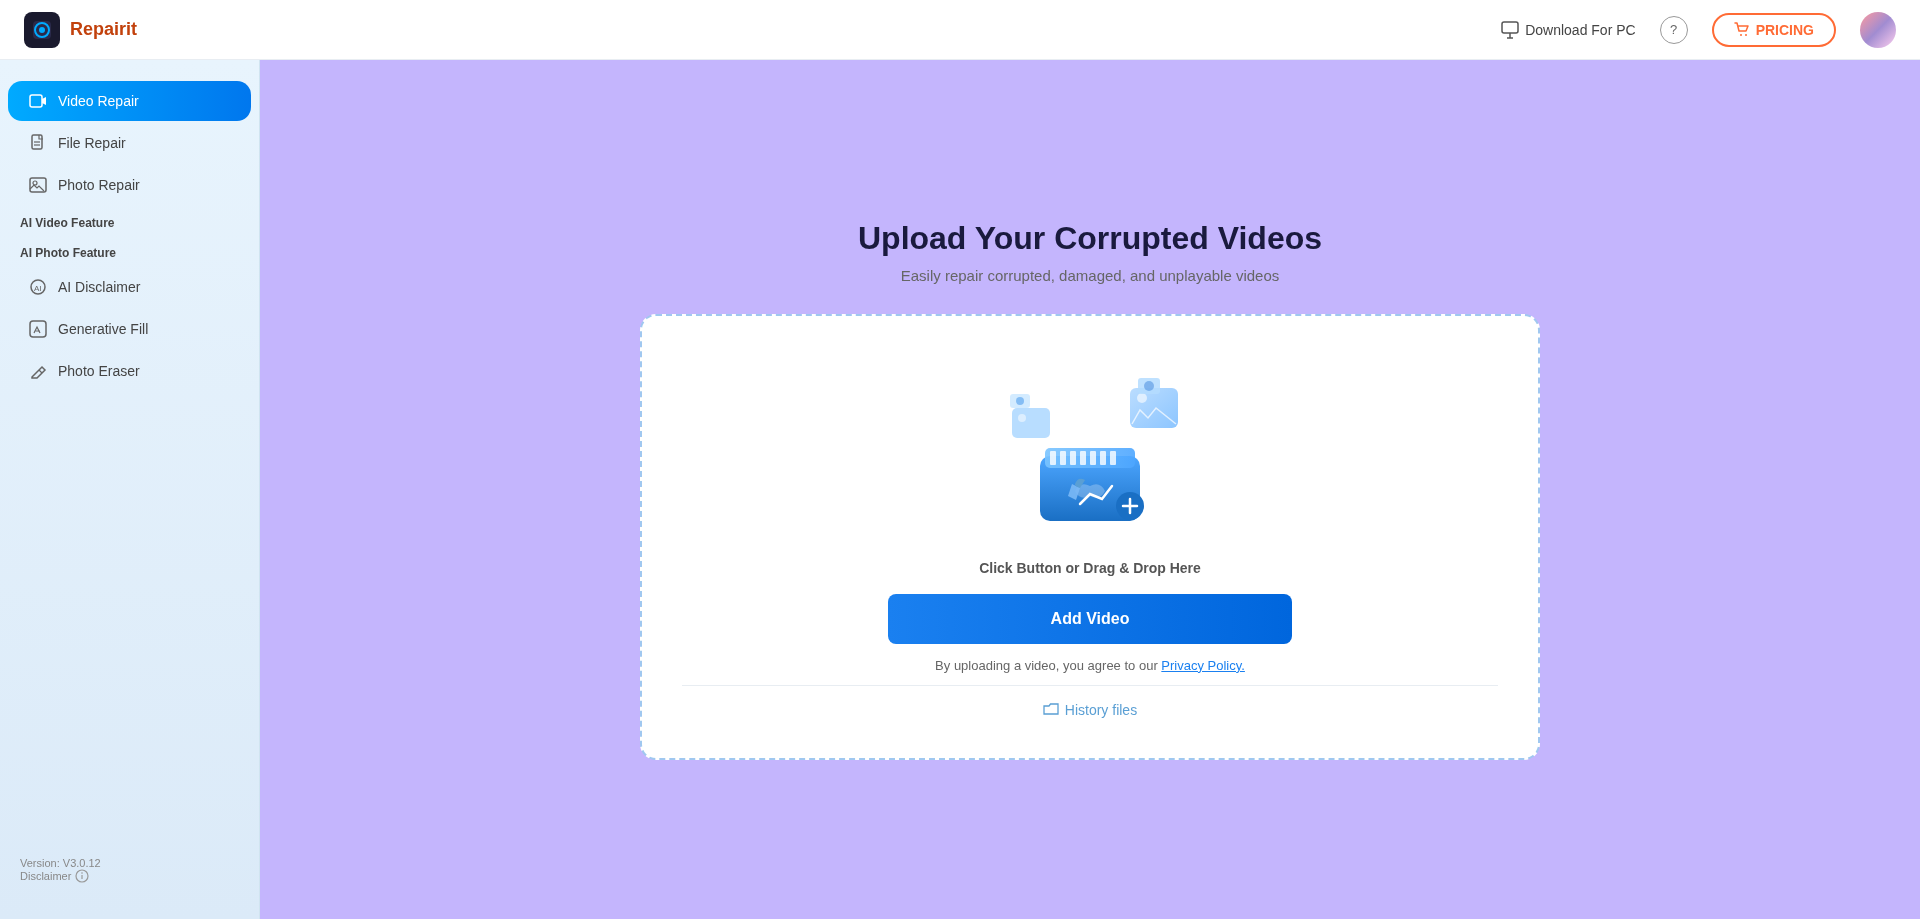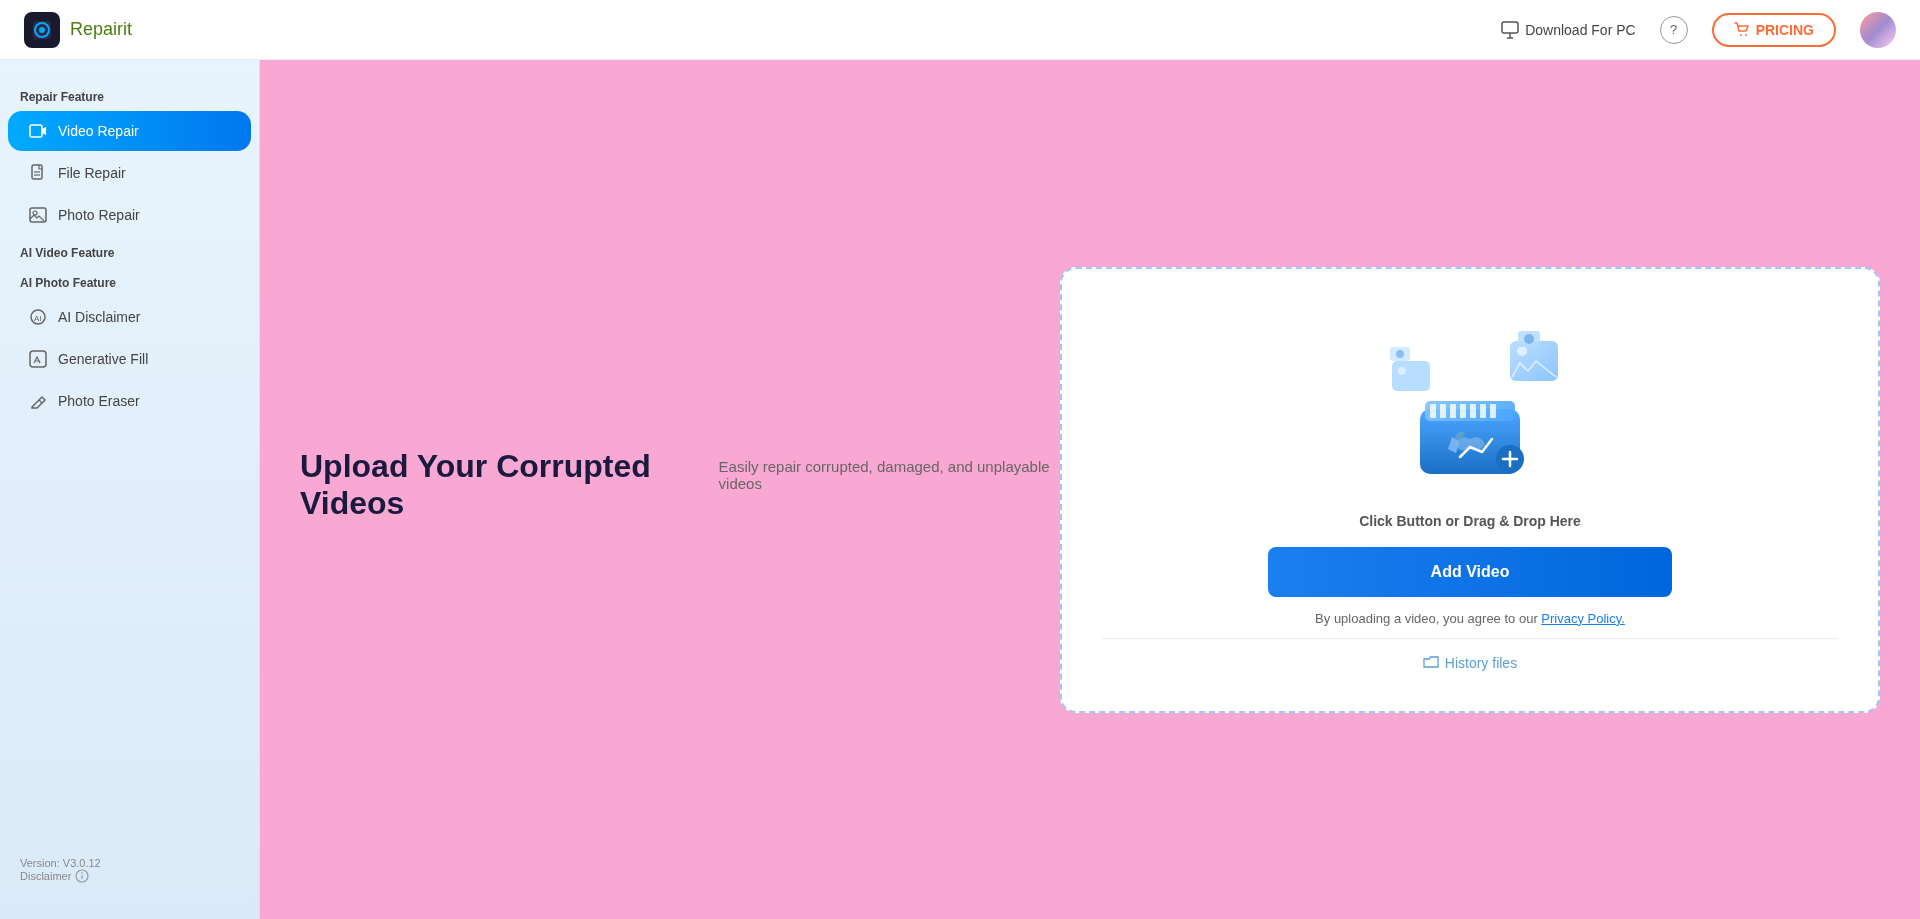--- a/index.html
+++ b/index.html
@@ -9,21 +9,21 @@
     .header {
       display: flex; align-items: center; justify-content: space-between;
       padding: 0 24px; height: 60px; background: #fff;
       border-bottom: 1px solid #e8edf2; flex-shrink: 0;
     }
     .header-logo { display: flex; align-items: center; gap: 10px; }
     .logo-icon {
       width: 36px; height: 36px; background: #1a1a2e; border-radius: 8px;
       display: flex; align-items: center; justify-content: center; color: #fff; font-size: 18px;
     }
-    .logo-text { font-size: 18px; font-weight: 400; color: #4d7c0f; }
+    .logo-text { font-size: 18px; font-weight: 700; color: #c2410c; }
     .header-right { display: flex; align-items: center; gap: 24px; }
     .download-btn { display: flex; align-items: center; gap: 6px; font-size: 14px; color: #444; cursor: pointer; }
     .download-btn svg { width: 18px; height: 18px; }
     .help-icon { width: 28px; height: 28px; border-radius: 50%; border: 1.5px solid #999; display: flex; align-items: center; justify-content: center; cursor: pointer; color: #666; font-size: 13px; }
     .pricing-btn {
       padding: 7px 20px; border: 2px solid #ff6b35; border-radius: 20px;
       color: #ff6b35; font-size: 14px; font-weight: 600; cursor: pointer;
       display: flex; align-items: flex-start; gap: 6px; background: transparent;
     }
     .avatar {
@@ -59,22 +59,22 @@
       background: linear-gradient(135deg, #ff6b6b, #ff4444);
       color: #fff; font-size: 9px; font-weight: 700;
       padding: 2px 6px; border-radius: 8px; margin-left: 4px;
     }
     .sidebar-footer { margin-top: auto; padding: 16px 20px; }
     .sidebar-footer-version { font-size: 11px; color: #888; }
     .sidebar-footer-disclaimer { font-size: 11px; color: #888; display: flex; align-items: center; gap: 4px; cursor: pointer; }
 
     
     .content {
-      flex: 1; display: flex; align-items: center;
-      justify-content: center; background: #f9a8d4; padding: 40px;
+      flex: 1; display: flex; flex-direction: column; align-items: center;
+      justify-content: center; background: #c4b5fd; padding: 40px;
     }
     .content-title { font-size: 32px; font-weight: 800; color: #1a1a3e; margin-bottom: 10px; }
     .content-subtitle { font-size: 15px; color: #666; margin-bottom: 30px; }
 
     
     .upload-box {
       width: 900px; max-width: 95vw; border: 2px dashed #a0c8f0;
       border-radius: 16px; background: #fff; padding: 50px 40px 40px;
       display: flex; flex-direction: column; align-items: center;
     }
@@ -123,21 +123,20 @@
       <span>PRICING</span>
     </button>
     <div class="avatar"></div>
   </div>
 </div>
 
 <div class="main-layout">
 
   <div class="sidebar">
 
-    <div class="sidebar-section-label">Repair Feature</div>
 
     <div class="sidebar-item active">
       <span class="item-icon">
         <svg width="18" height="18" viewBox="0 0 18 18" fill="none">
           <rect x="1" y="3" width="12" height="12" rx="2" stroke="#fff" stroke-width="1.5" fill="none"></rect>
           <path d="M13 7l4-2v8l-4-2V7z" fill="#fff"></path>
         </svg>
       </span>
       <span>Video Repair</span>
     </div>

